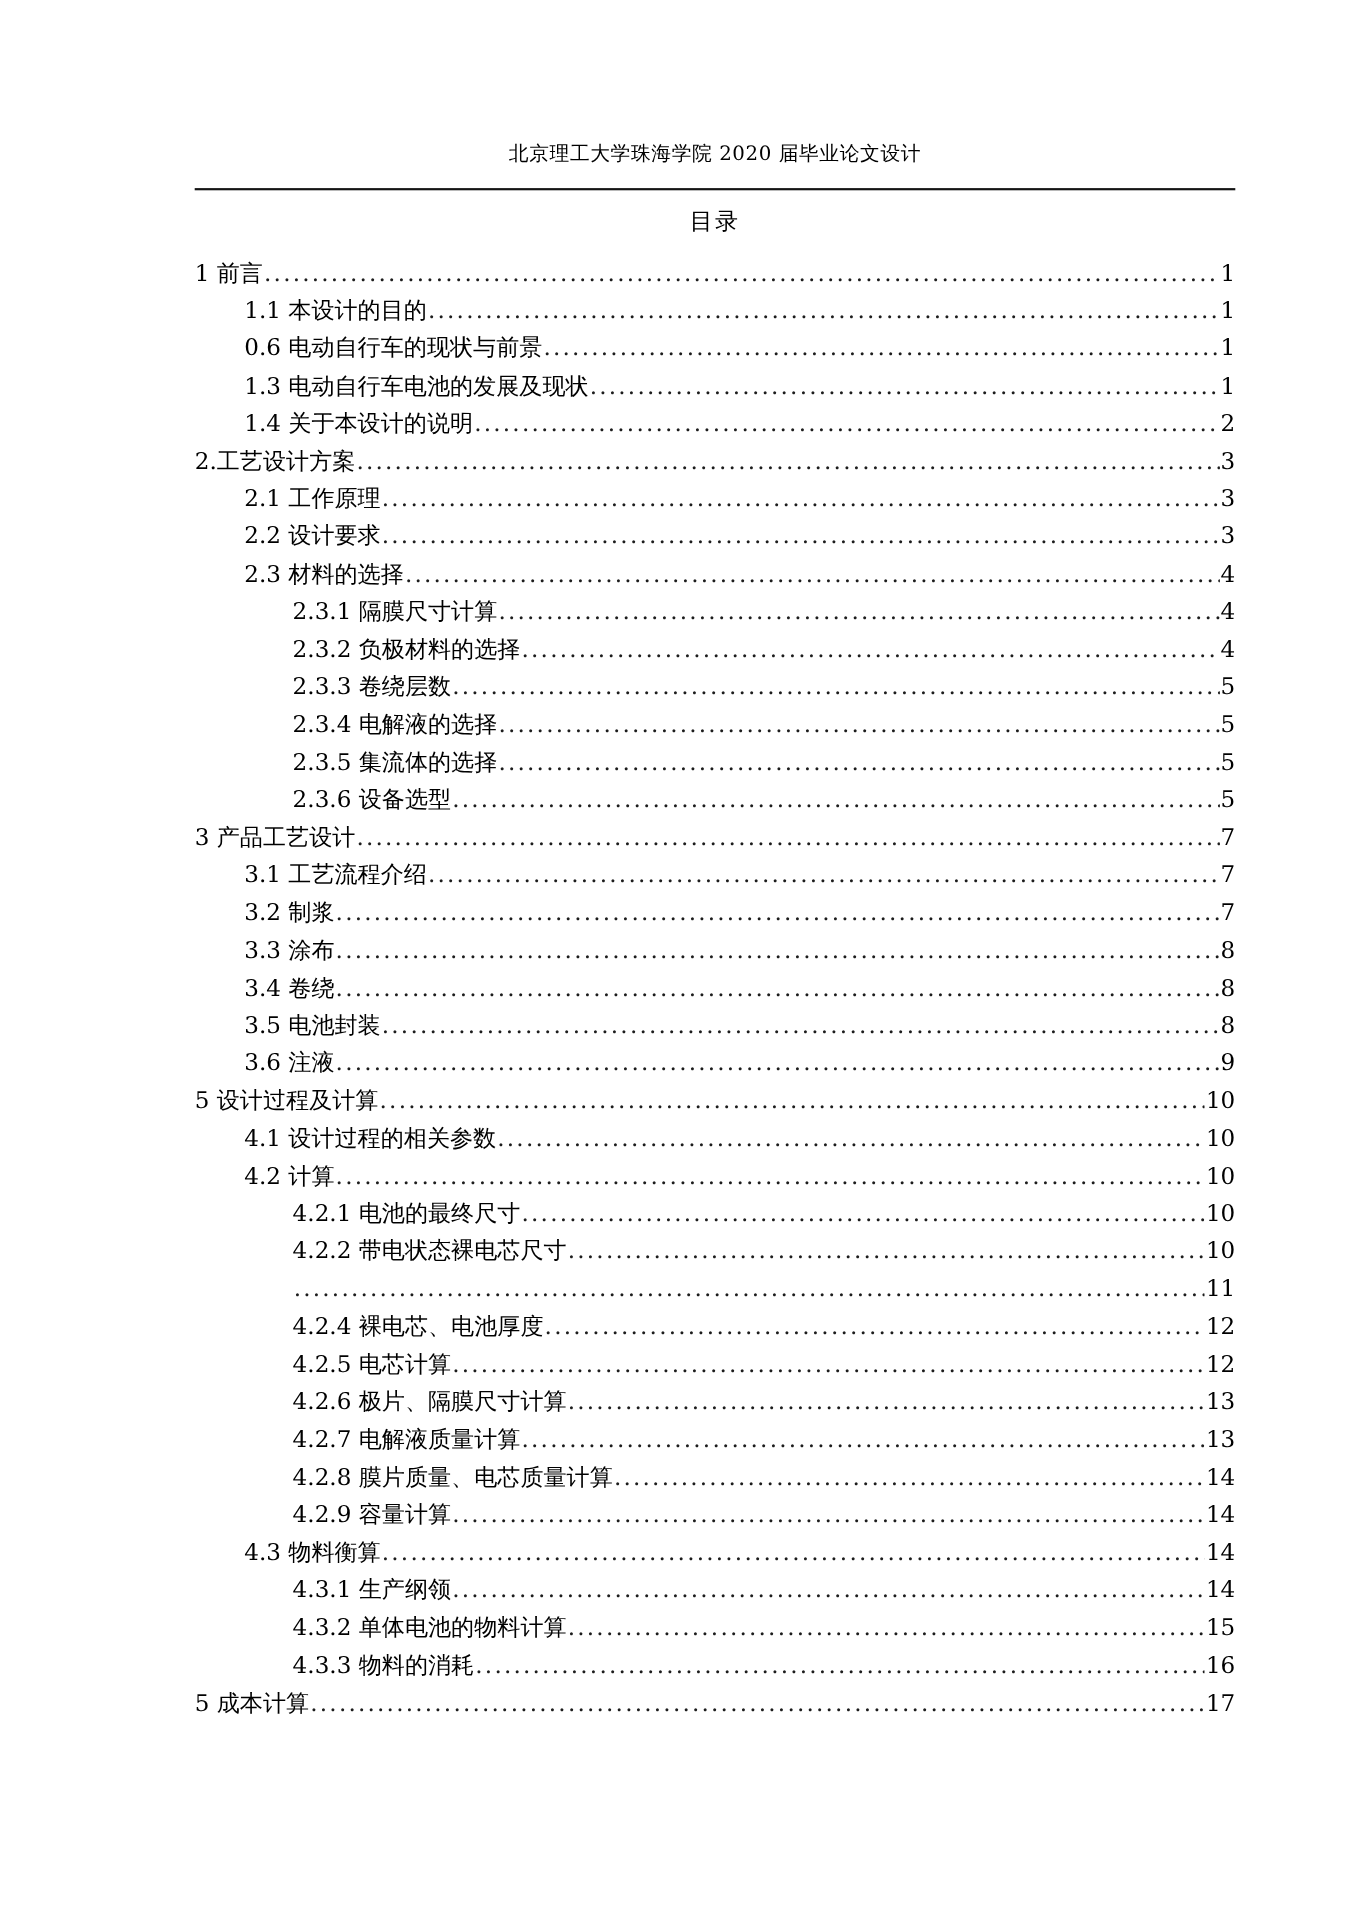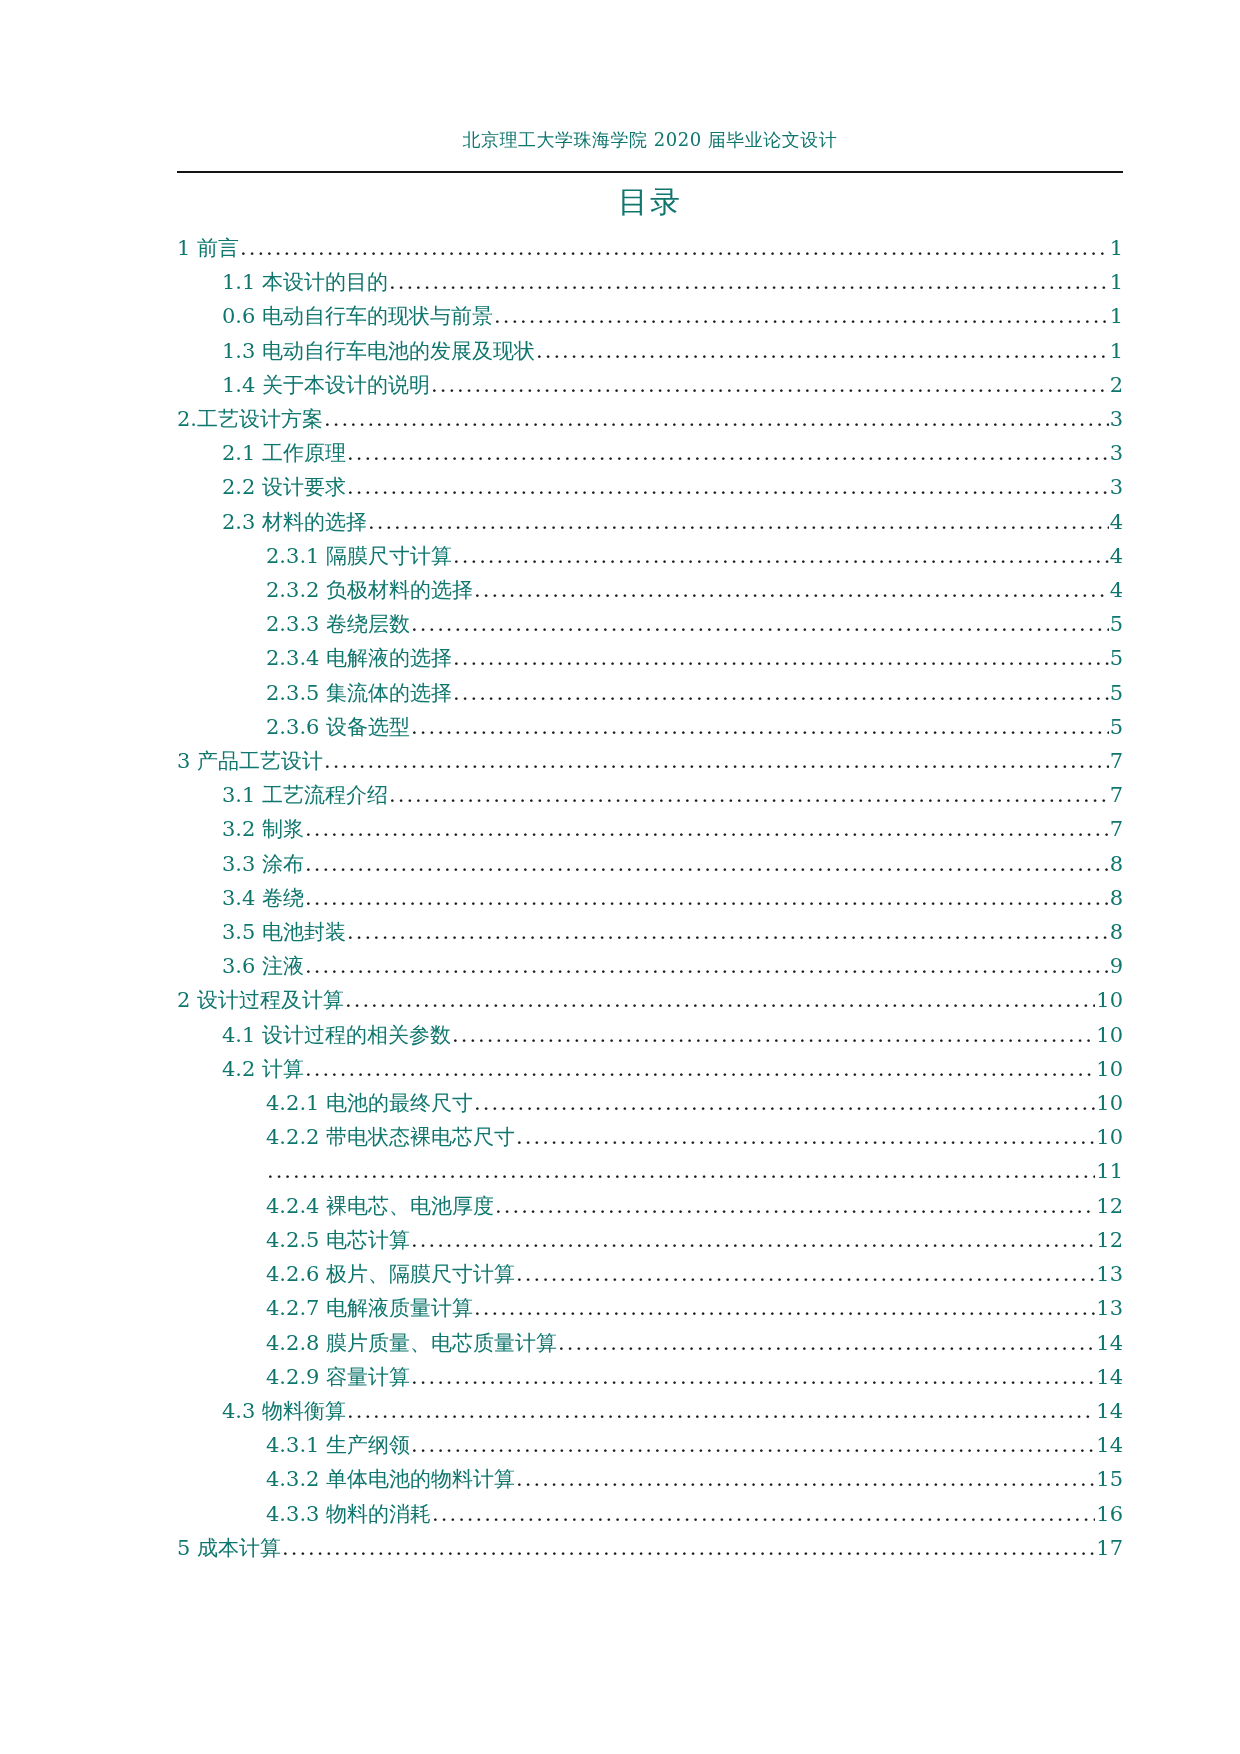--- a/index.html
+++ b/index.html
@@ -5,21 +5,21 @@
   html, body {
     margin: 0;
     padding: 0;
     background: #ffffff;
   }
   .page {
     position: relative;
     width: 1240px;
     height: 1754px;
     background: #ffffff;
-    color: #0f766e;
+    color: #000000;
     font-family: "DejaVu Serif", "Liberation Serif", serif;
     overflow: hidden;
   }
   .content {
     position: absolute;
     left: 177px;
     top: 128px;
     width: 946px;
   }
   .doc-header {
@@ -32,21 +32,21 @@
   .header-rule {
     margin-top: 19px;
     border: none;
     border-top: 2.5px solid #141414;
     width: 100%;
     height: 0;
   }
   .toc-title {
     margin-top: 13px;
     text-align: center;
-    font-size: 30px;
+    font-size: 21px;
     line-height: 31px;
     font-weight: normal;
     letter-spacing: 2px;
   }
   .toc-list {
     margin-top: 14px;
   }
   .toc-entry {
     display: flex;
     align-items: baseline;
@@ -189,21 +189,21 @@
           <span class="toc-label">3.5 电池封装</span>
           <span class="toc-leader"></span>
           <span class="toc-page">8</span>
         </div>
         <div class="toc-entry lvl1">
           <span class="toc-label">3.6 注液</span>
           <span class="toc-leader"></span>
           <span class="toc-page">9</span>
         </div>
         <div class="toc-entry lvl0">
-          <span class="toc-label">2 设计过程及计算</span>
+          <span class="toc-label">5 设计过程及计算</span>
           <span class="toc-leader"></span>
           <span class="toc-page">10</span>
         </div>
         <div class="toc-entry lvl1">
           <span class="toc-label">4.1 设计过程的相关参数</span>
           <span class="toc-leader"></span>
           <span class="toc-page">10</span>
         </div>
         <div class="toc-entry lvl1">
           <span class="toc-label">4.2 计算</span>

